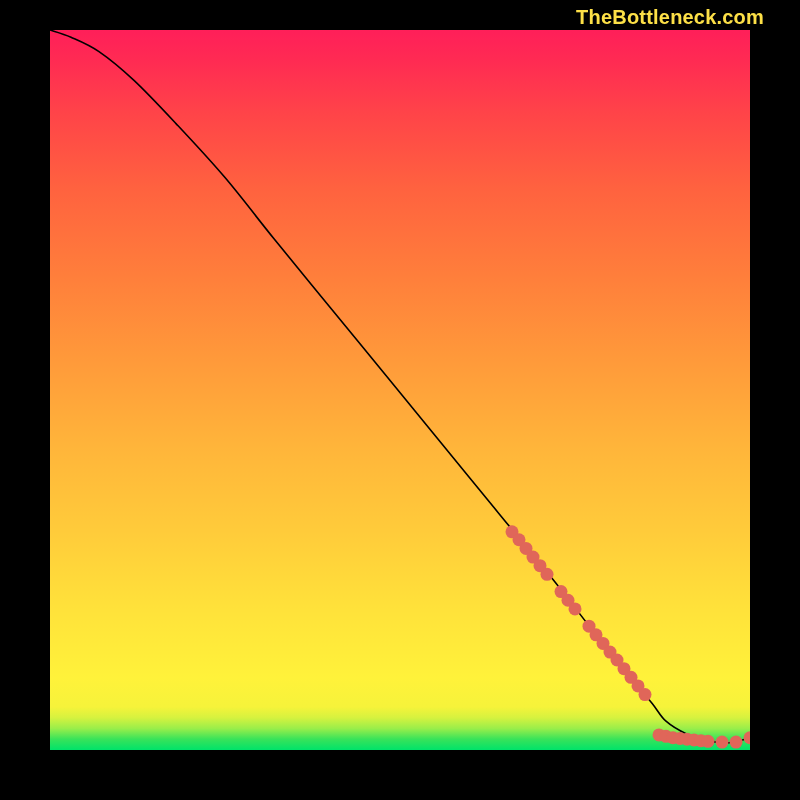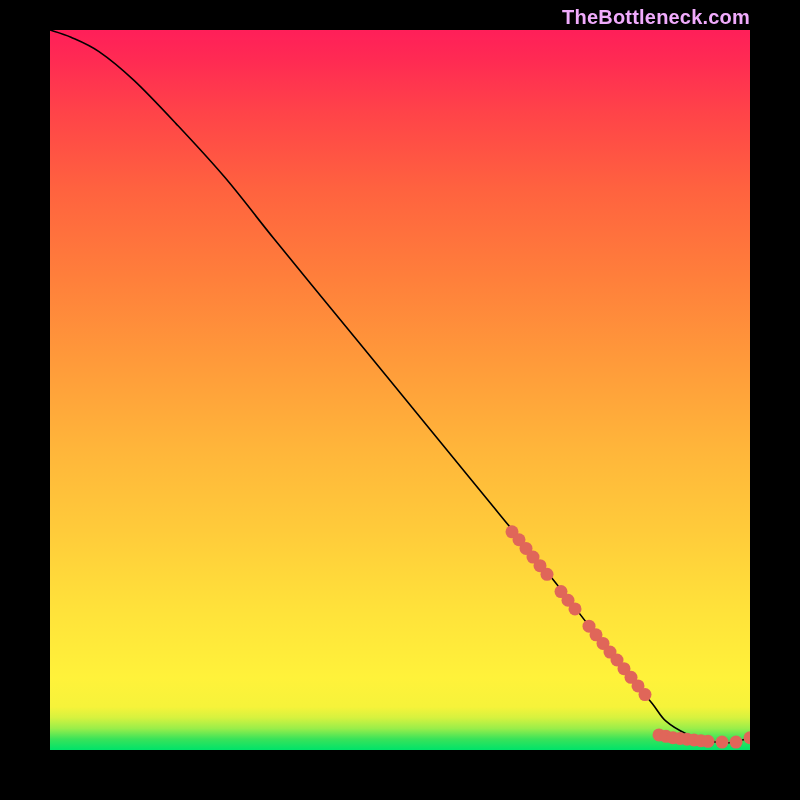--- a/index.html
+++ b/index.html
@@ -39,22 +39,22 @@
       #ff7e3b 66%,
       #ff623f 78%,
       #ff4548 88%,
       #ff2a53 96%,
       #ff1f59 100%
     );
   }
   .watermark {
     position: absolute;
     top: 6px;
-    right: 50px;
-    color: #f0abfc;
+    right: 36px;
+    color: #fde047;
     font-size: 20px;
     font-weight: 600;
     letter-spacing: 0.2px;
     user-select: none;
   }
   svg.curve {
     position: absolute;
     left: 0;
     top: 0;
     width: 700px;

